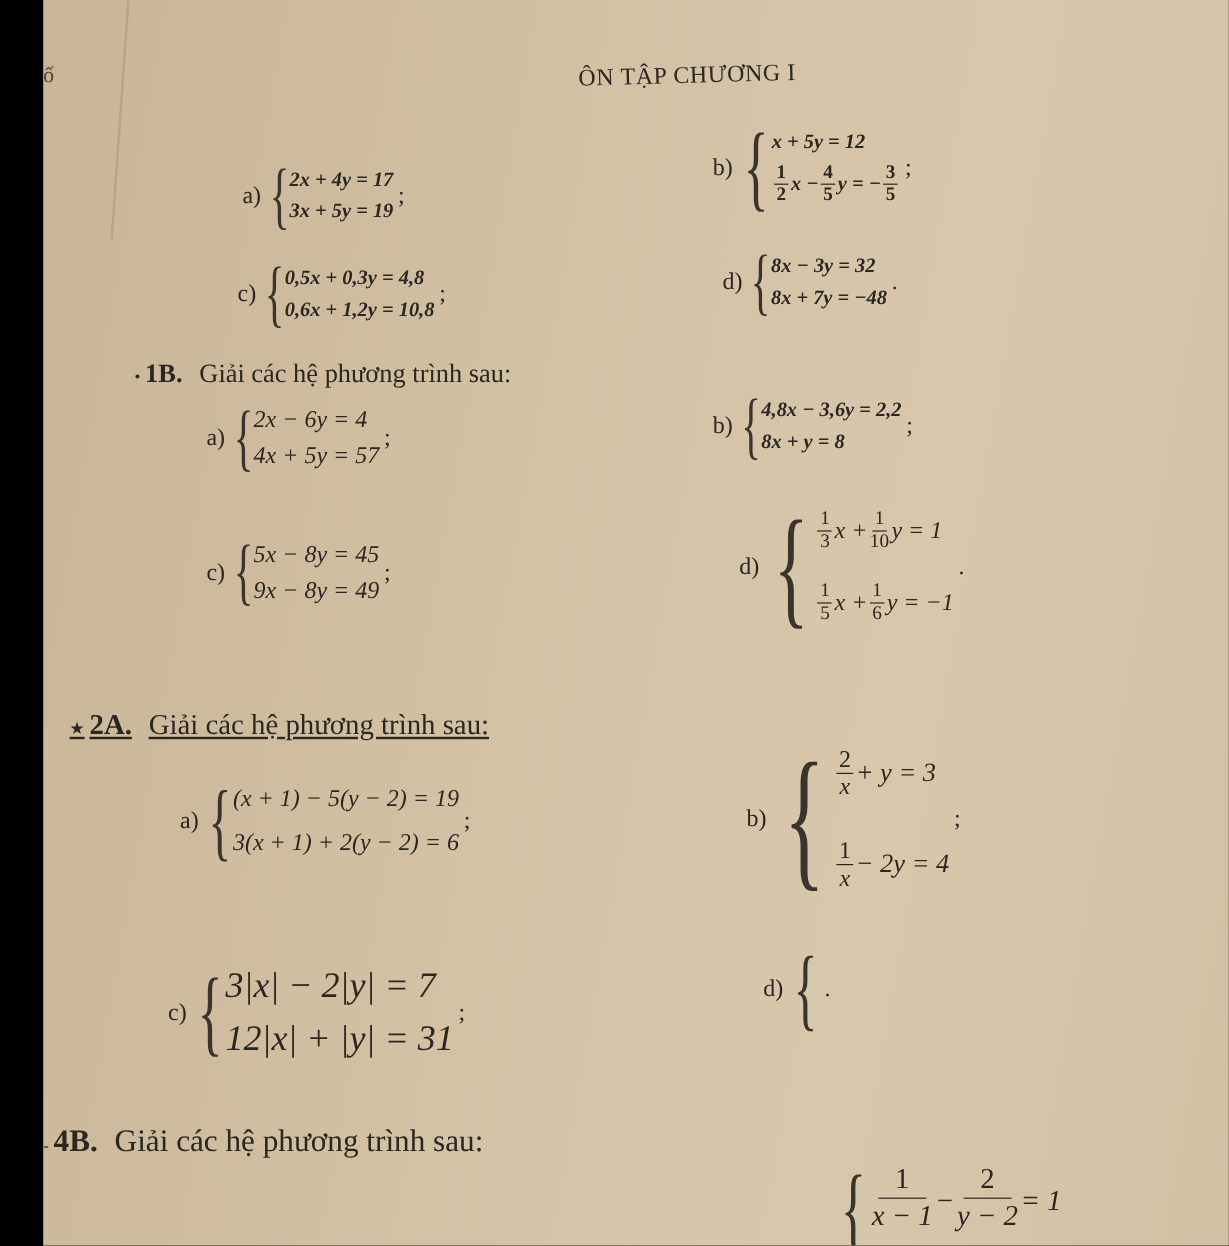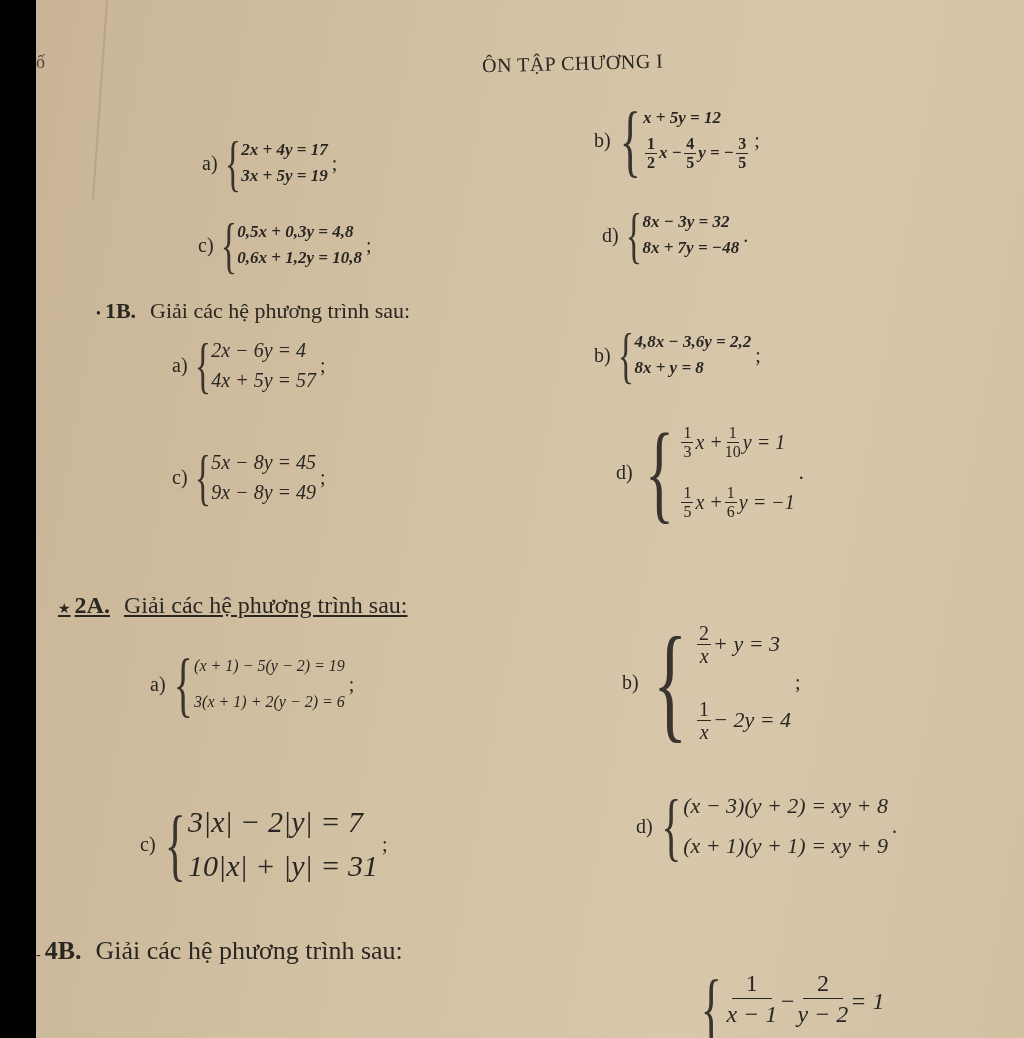--- a/index.html
+++ b/index.html
@@ -83,21 +83,21 @@
   <div class="abs sys" style="left:566px;top:204px;">
     <span class="label">d)</span>
     <span class="brace">{</span>
     <div class="eqs small">
         <span>8x − 3y = 32</span>
         <span>8x + 7y = −48</span>
       </div>
     <span class="punct">.</span>
   </div>
 
-  <div class="abs sec-head" style="left:60px;top:298px;">
+  <div class="abs sec-head" style="left:76px;top:298px;">
     <span class="mark">•</span><span class="num">1B.</span><span>Giải các hệ phương trình sau:</span>
   </div>
 
   <div class="abs sys" style="left:136px;top:334px;">
     <span class="label">a)</span>
     <span class="brace">{</span>
     <div class="eqs">
         <span>2x − 6y = 4</span>
         <span>4x + 5y = 57</span>
       </div>
@@ -156,21 +156,21 @@
     <span class="punct">.</span>
   </div>
 
   <div class="abs sec-head" style="left:22px;top:592px;font-size:24px;text-decoration:underline;">
     <span class="mark">★</span><span class="num">2A.</span><span>Giải các hệ phương trình sau:</span>
   </div>
 
   <div class="abs sys" style="left:114px;top:648px;">
     <span class="label">a)</span>
     <span class="brace" style="font-size:72px">{</span>
-    <div class="eqs" style="font-size:16px;line-height:36px;">
+    <div class="eqs" style="font-size:20px;line-height:36px;">
         <span>(x + 1) − 5(y − 2) = 19</span>
         <span>3(x + 1) + 2(y − 2) = 6</span>
       </div>
     <span class="punct">;</span>
   </div>
 
   <div class="abs sys" style="left:586px;top:606px;">
     <span class="label">b)</span>
     <span class="brace tall" style="font-size:130px">{</span>
     <div class="eqs" style="font-size:22px;">
@@ -190,32 +190,28 @@
       </span>
     </div>
     <span class="punct">;</span>
   </div>
 
   <div class="abs sys" style="left:104px;top:800px;">
     <span class="label">c)</span>
     <span class="brace" style="font-size:80px">{</span>
     <div class="eqs" style="font-size:30px;line-height:44px;">
         <span>3|x| − 2|y| = 7</span>
-        <span>10|x| + |y| = 31</span>
+        <span>12|x| + |y| = 31</span>
       </div>
     <span class="punct">;</span>
   </div>
 
   <div class="abs sys" style="left:600px;top:786px;">
     <span class="label">d)</span>
     <span class="brace" style="font-size:76px">{</span>
-    <div class="eqs" style="font-size:22px;line-height:40px;">
-        <span>(x − 3)(y + 2) = xy + 8</span>
-        <span>(x + 1)(y + 1) = xy + 9</span>
-      </div>
     <span class="punct">.</span>
   </div>
 
   <div class="abs sec-head" style="left:0px;top:936px;font-size:26px;">
     <span class="mark">-</span><span class="num">4B.</span><span>Giải các hệ phương trình sau:</span>
   </div>
 
   <div class="abs sys" style="left:656px;top:968px;">
     <span class="brace" style="font-size:80px">{</span>
     <div class="eqs" style="font-size:24px;">

